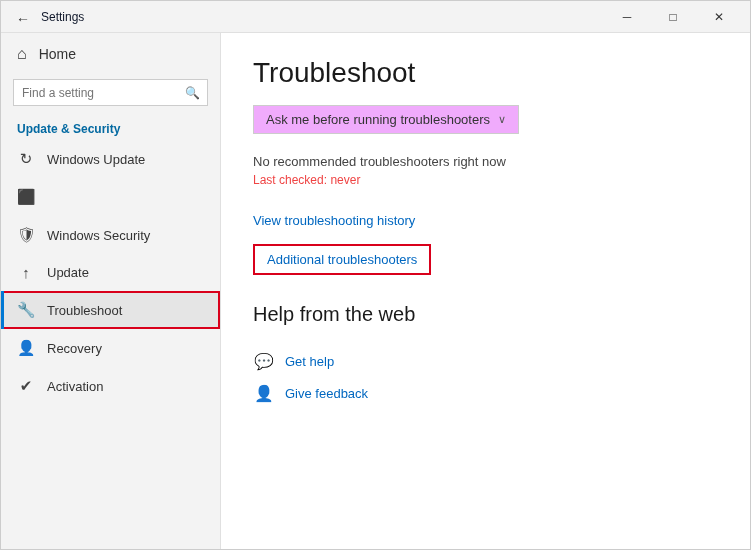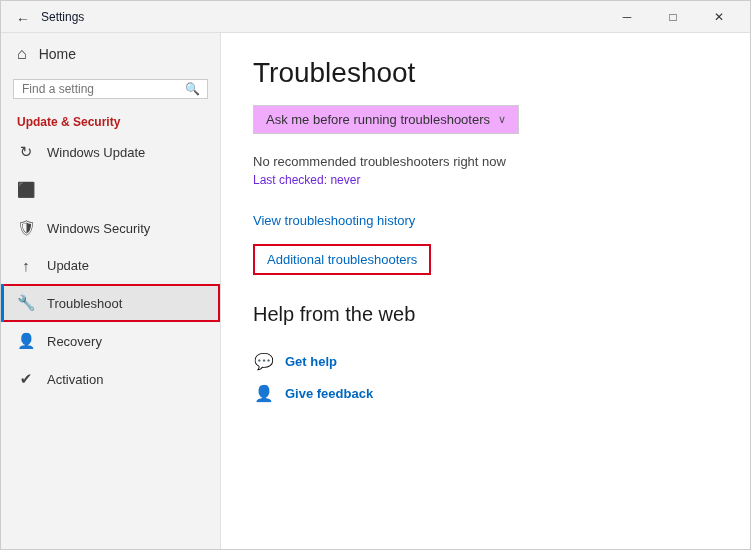--- a/index.html
+++ b/index.html
@@ -81,39 +81,39 @@
       gap: 12px;
     }
     .sidebar-home-icon { font-size: 16px; color: #333; }
     .sidebar-home-label { font-size: 14px; color: #333; }
     .search-box {
       margin: 4px 12px 8px;
       position: relative;
     }
     .search-input {
       width: 100%;
-      height: 20px;
+      height: 27px;
       border: 1px solid #ccc;
       background: #fff;
       padding: 0 30px 0 8px;
       font-size: 12px;
       outline: none;
     }
     .search-icon {
       position: absolute;
       right: 8px;
       top: 50%;
       transform: translateY(-50%);
       font-size: 12px;
       color: #555;
     }
     .section-label {
       font-size: 12px;
       font-weight: 700;
-      color: #b91c1c;
+      color: #0369a1;
       padding: 8px 16px 4px;
     }
     .nav-item {
       display: flex;
       align-items: center;
       padding: 10px 16px;
       cursor: pointer;
       gap: 12px;
       position: relative;
     }
@@ -164,21 +164,21 @@
       margin-bottom: 20px;
     }
     .dropdown-chevron { font-size: 11px; color: #555; }
     .no-troubleshooters {
       font-size: 13px;
       color: #444;
       margin-bottom: 4px;
     }
     .last-checked {
       font-size: 12px;
-      color: #6d28d9;
+      color: #ef4444;
       margin-bottom: 24px;
     }
     .link {
       font-size: 13px;
       color: #0067c0;
       cursor: pointer;
       text-decoration: none;
       display: inline-block;
       margin-bottom: 16px;
     }
@@ -219,21 +219,20 @@
       justify-content: center;
       font-size: 16px;
       color: #444;
       flex-shrink: 0;
     }
     .icon-link {
       font-size: 13px;
       color: #0067c0;
       cursor: pointer;
       text-decoration: none;
-      font-weight: bold;
     }
   </style>
 </head>
 <body>
 
 <div class="window">
 
   <div class="titlebar">
     <div class="titlebar-back">←</div>
     <span class="titlebar-title">Settings</span>

